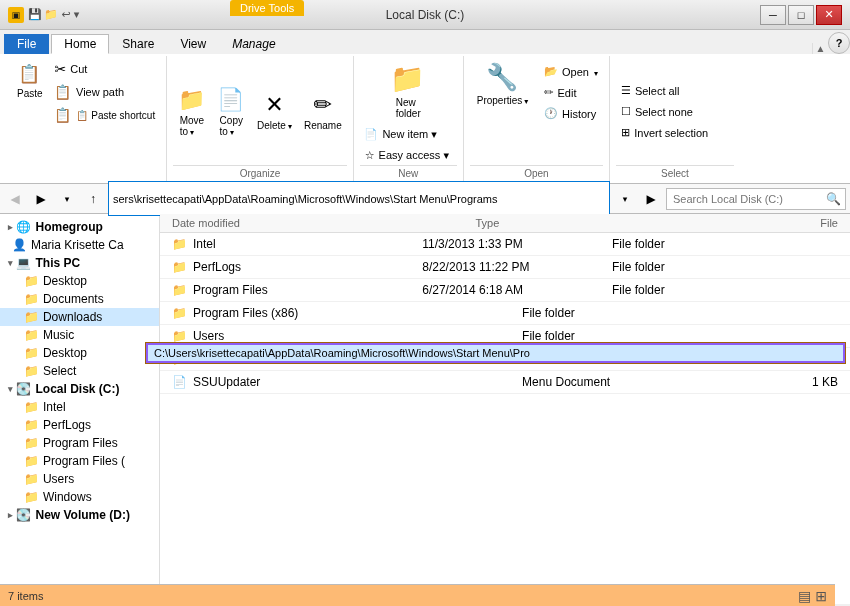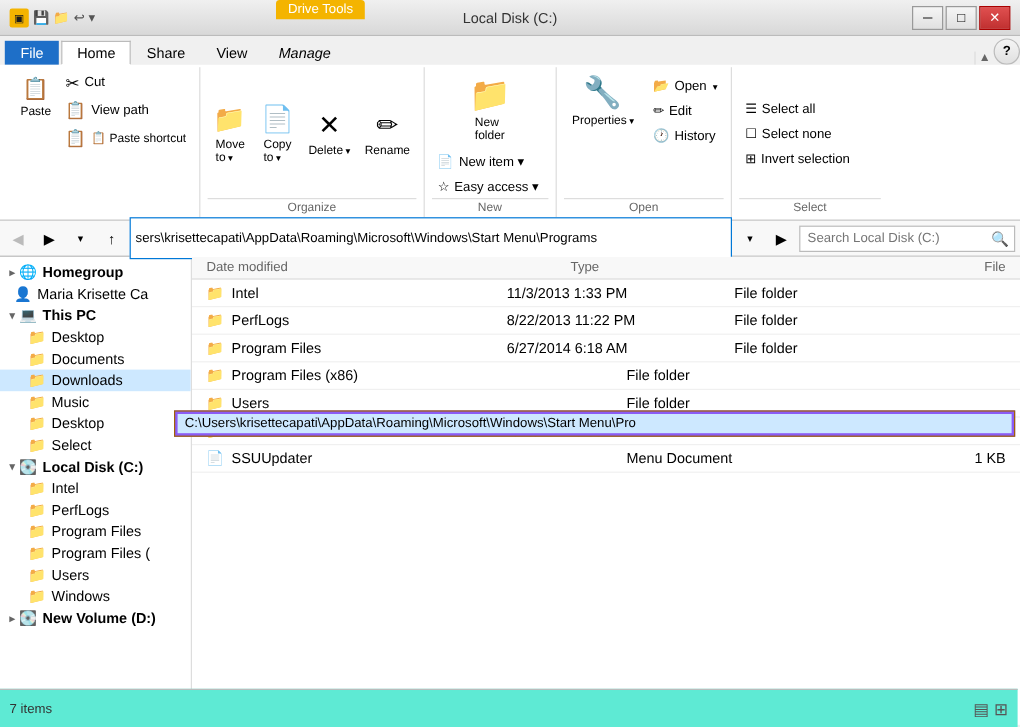--- a/index.html
+++ b/index.html
@@ -300,33 +300,33 @@
     }
     .file-row .col-name { display: flex; align-items: center; gap: 6px; }
 
     
     .sidebar::-webkit-scrollbar, .content-area::-webkit-scrollbar { width: 8px; }
     .sidebar::-webkit-scrollbar-track, .content-area::-webkit-scrollbar-track { background: #f0f0f0; }
     .sidebar::-webkit-scrollbar-thumb, .content-area::-webkit-scrollbar-thumb { background: #bbb; }
 
     
     .status-bar {
-      background: #5eead4;
+      background: #fdba74;
       border-top: 1px solid #bbb;
       padding: 2px 8px;
       font-size: 11px;
       color: #333;
       display: flex;
       align-items: center;
       justify-content: space-between;
-      height: 32px;
+      height: 22px;
       position: absolute;
       bottom: 0;
       left: 0;
-      right: 2px;
+      right: 15px;
     }
     .status-right { display: flex; gap: 4px; }
     .view-btn { cursor: pointer; font-size: 14px; color: #555; }
 
     
     .dropdown-arrow {
       font-size: 8px;
       margin-left: 2px;
     }
 

